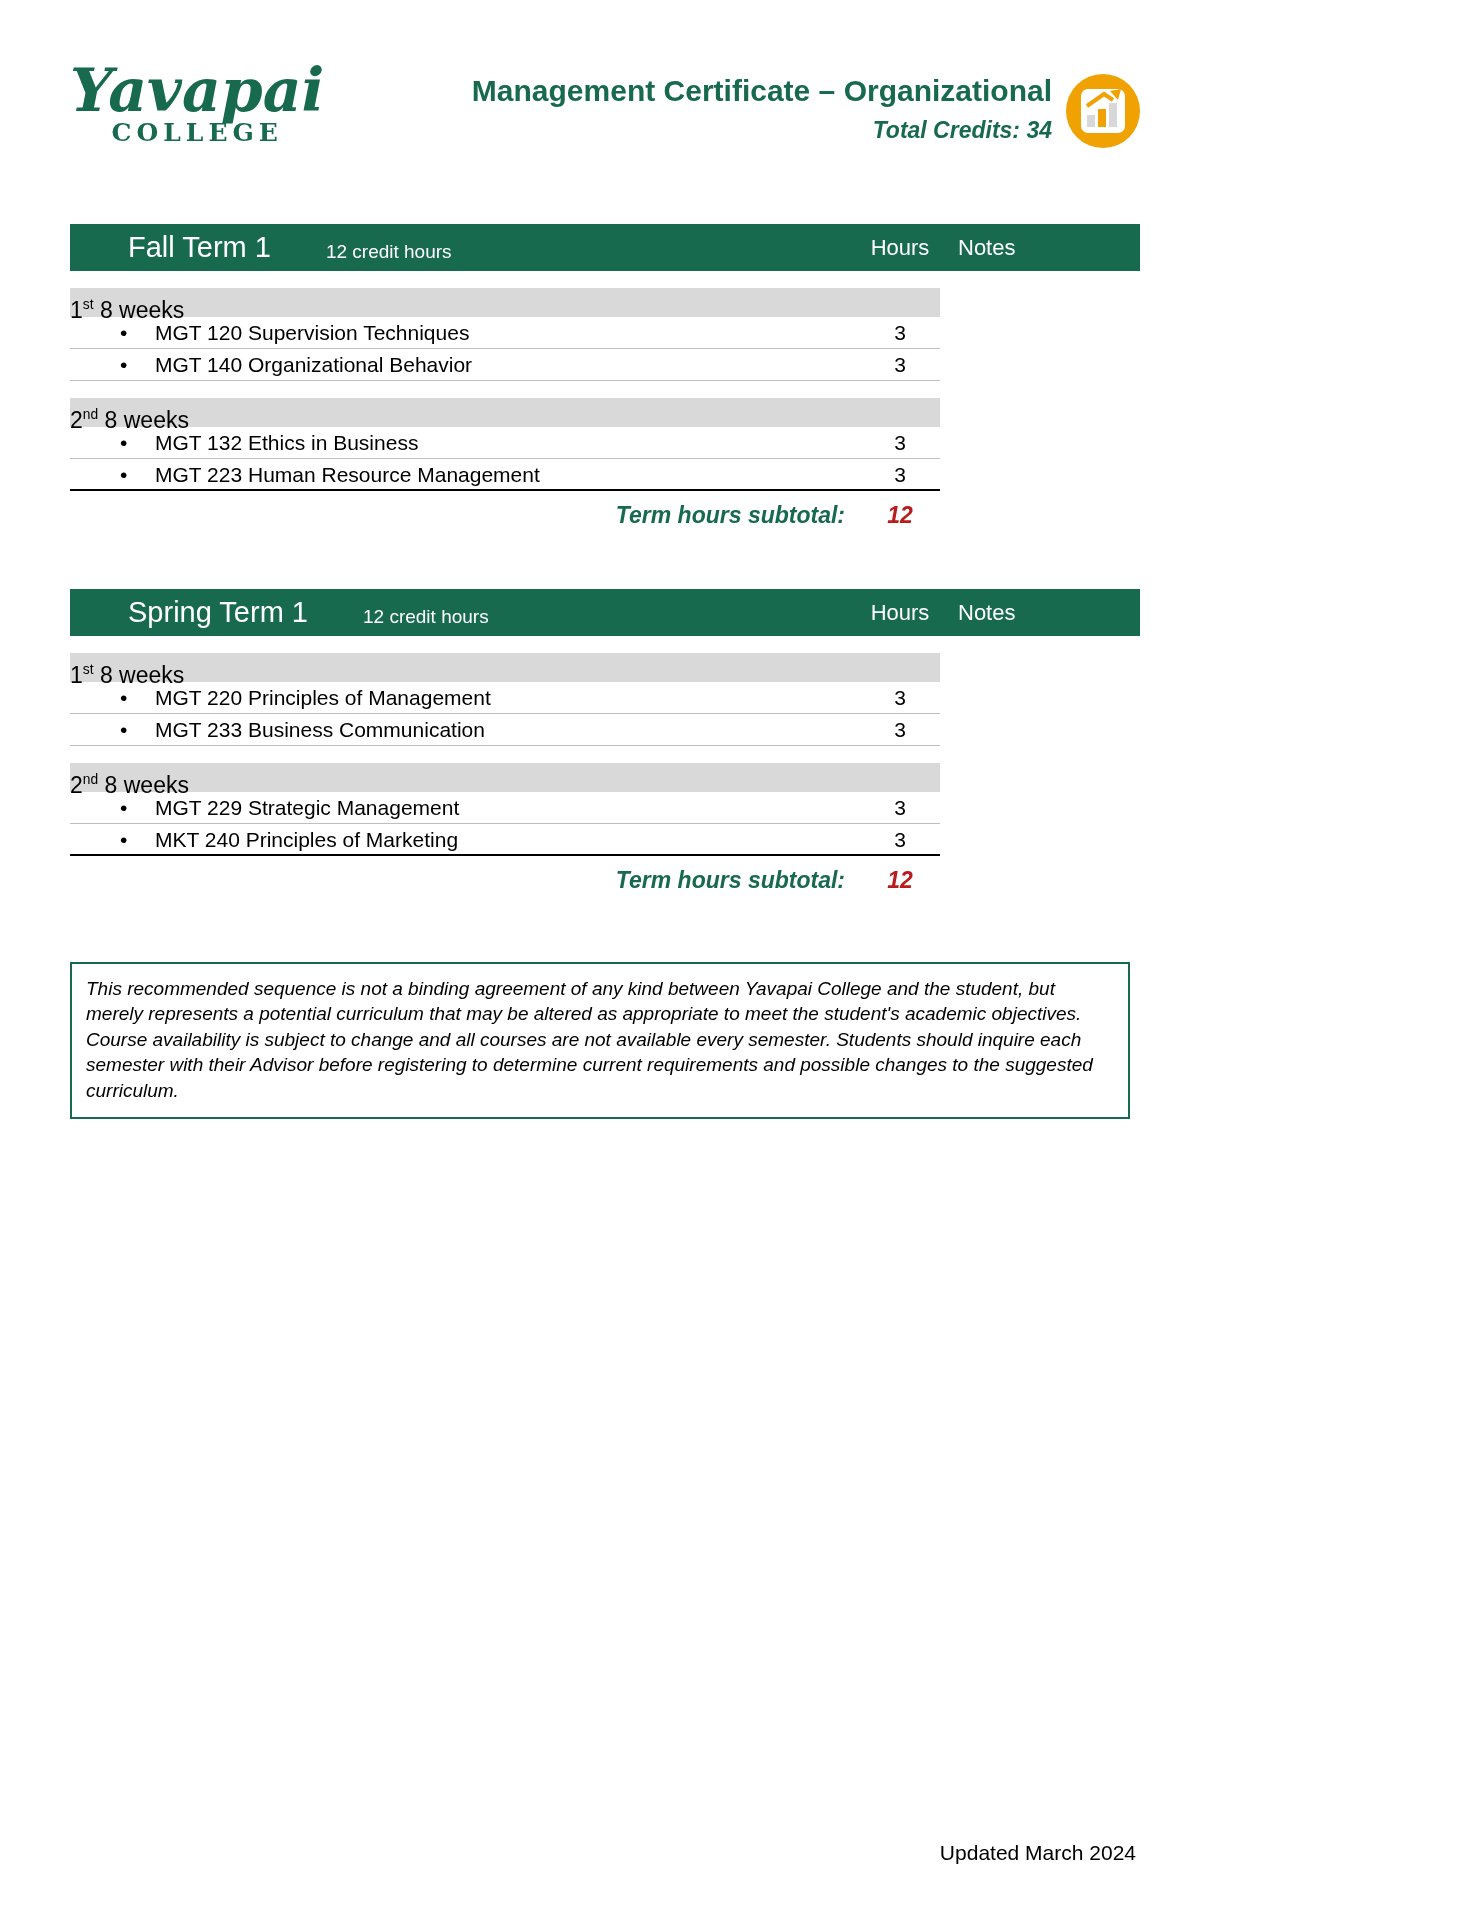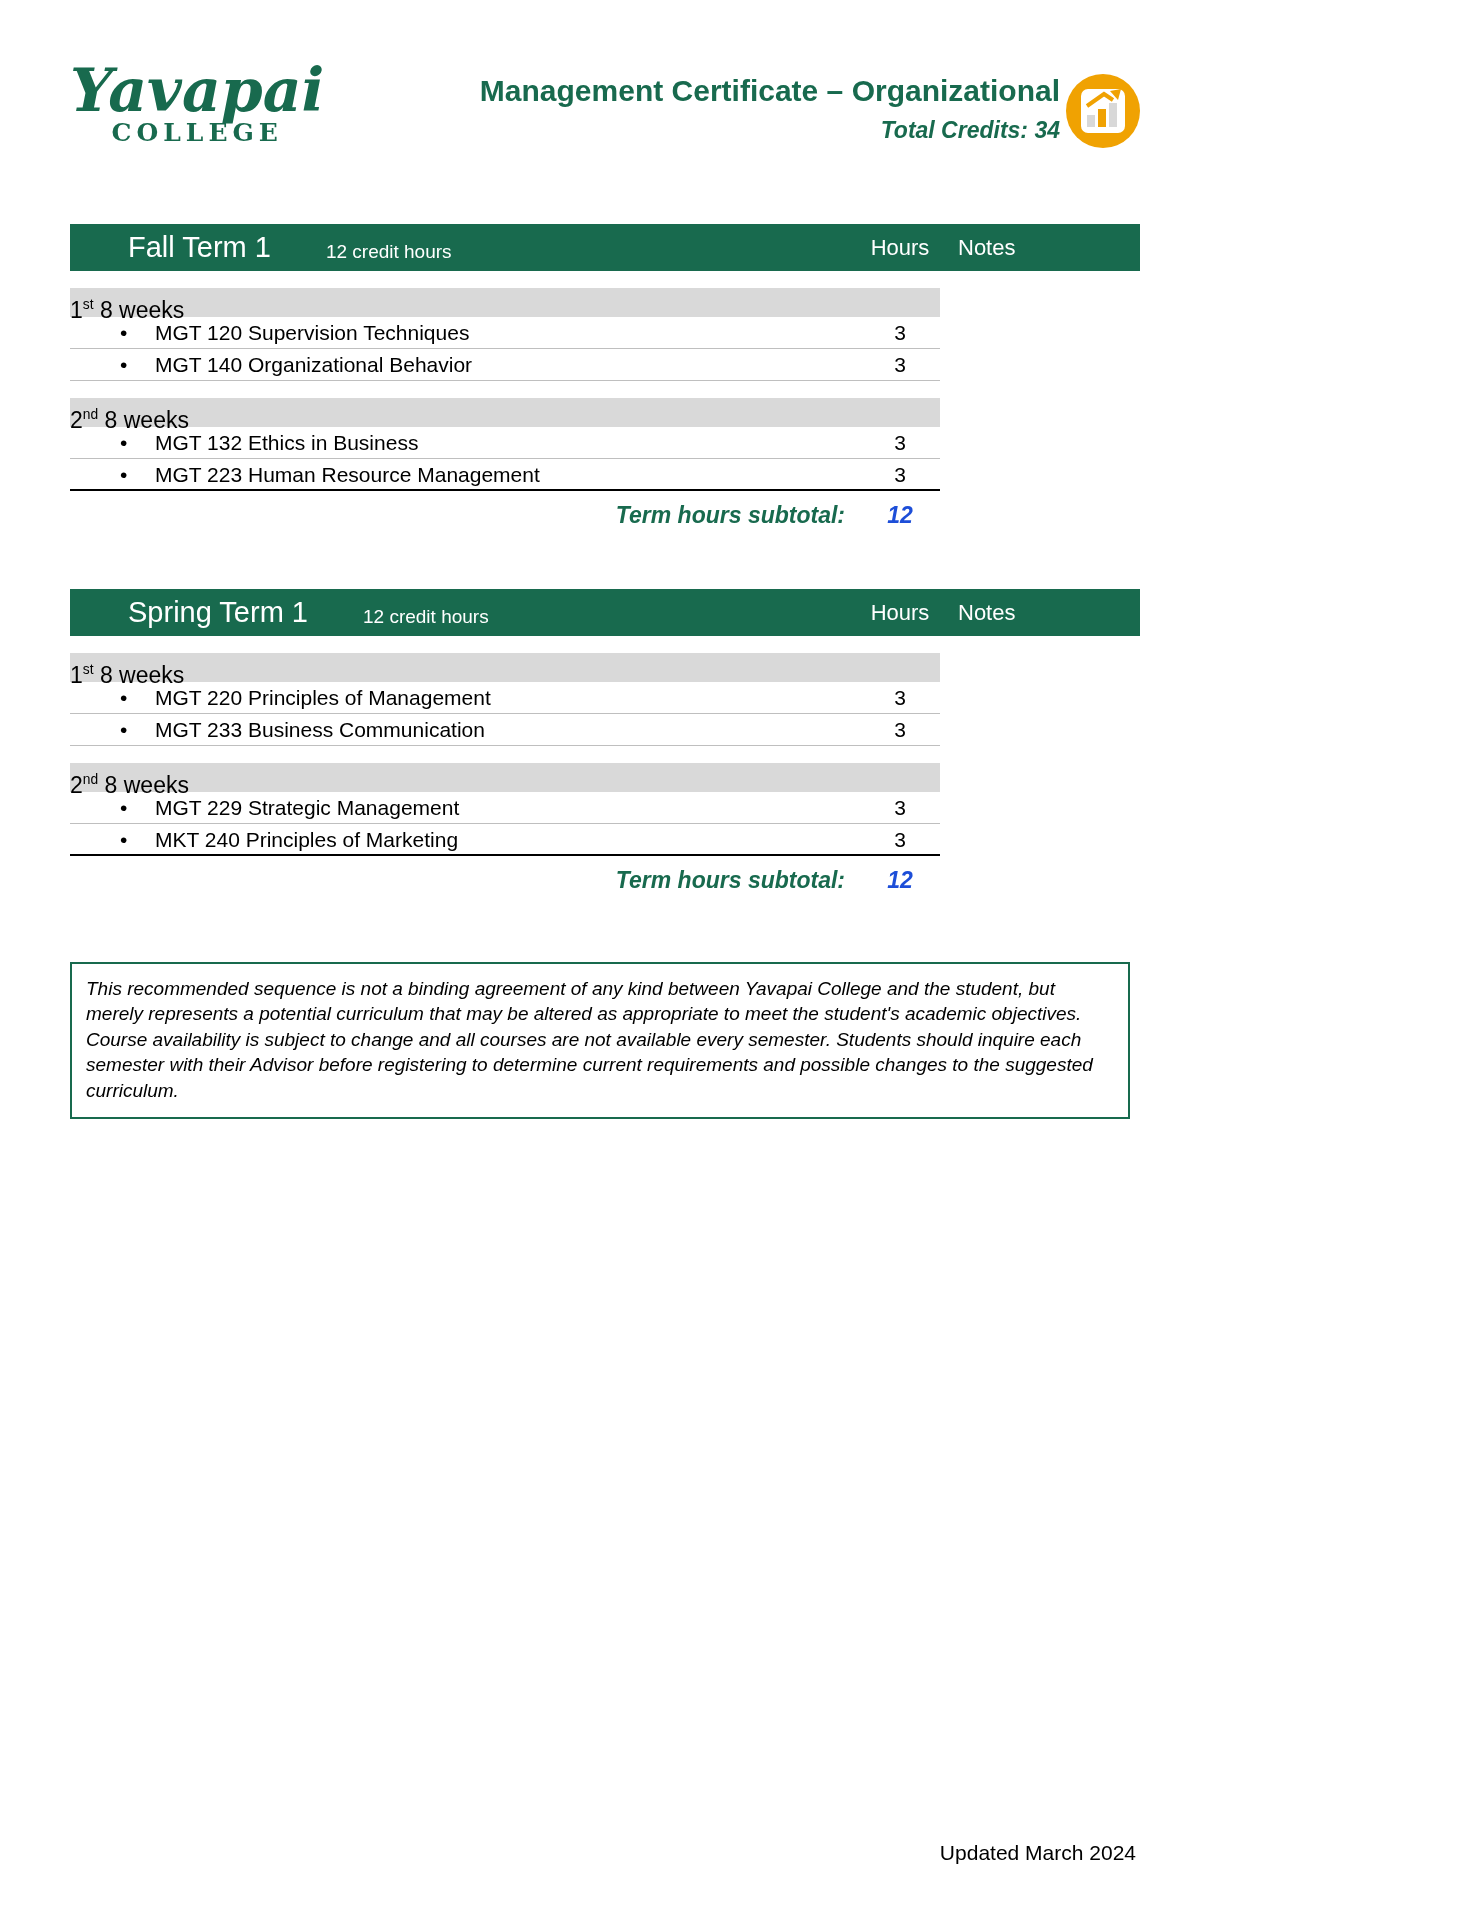--- a/index.html
+++ b/index.html
@@ -15,21 +15,21 @@
     width:1484px;height:1920px;position:relative;overflow:hidden;
     font-family:"Liberation Sans","DejaVu Sans",sans-serif;color:#000;
   }
   .content{position:absolute;left:70px;top:50px;width:1070px;}
 
   
   .header-row{display:flex;justify-content:space-between;align-items:flex-start;margin-bottom:24px;min-height:150px;}
   .logo{padding-top:10px;}
   .logo-script{font-family:"DejaVu Serif",serif;font-style:italic;font-weight:700;font-size:60px;color:var(--green);line-height:1;}
   .logo-college{font-family:"DejaVu Serif",serif;font-weight:700;font-size:25px;letter-spacing:5px;color:var(--green);margin-top:-2px;text-align:center;}
-  .header-right{display:flex;align-items:flex-start;gap:6px;padding-top:24px;}
+  .header-right{display:flex;align-items:flex-start;gap:14px;padding-top:24px;}
   .title-block{text-align:right;}
   .doc-title{font-size:30px;font-weight:700;color:var(--green);white-space:nowrap;}
   .doc-credits{font-size:23px;font-weight:700;font-style:italic;color:var(--green);margin-top:9px;}
   .doc-plan{font-size:24px;font-weight:700;color:var(--orange_text);margin-top:9px;}
   .icon-badge{width:74px;height:74px;flex:none;}
 
   
   .term-header{position:relative;height:47px;background:var(--green);color:#fff;display:flex;align-items:center;padding-left:44px;}
   .term-name{font-size:29px;font-weight:400;margin-left:14px;white-space:nowrap;}
   .term-credits{font-size:19px;margin-left:55px;padding-top:9px;}
@@ -40,21 +40,21 @@
   .band{height:29px;background:var(--band_gray);font-size:23px;line-height:34px;margin-top:17px;}
   .band sup{font-size:60%;}
   .course-row{position:relative;height:32px;line-height:32px;border-bottom:1px solid var(--row_line);padding-left:50px;font-size:21px;}
   .course-title::before{content:"\2022";display:inline-block;width:35px;}
   .course-hours{position:absolute;left:785px;top:0;width:90px;text-align:center;}
   .course-notes{position:absolute;left:888px;top:0;width:180px;}
   .row-last{border-bottom:2.5px solid #000;}
 
   .subtotal-row{position:relative;height:48px;line-height:48px;width:870px;}
   .subtotal-label{position:absolute;left:0;width:775px;text-align:right;font-size:23px;font-weight:700;font-style:italic;color:var(--green);}
-  .subtotal-value{position:absolute;left:785px;width:90px;text-align:center;font-size:23px;font-weight:700;font-style:italic;color:#1d4ed8;}
+  .subtotal-value{position:absolute;left:785px;width:90px;text-align:center;font-size:23px;font-weight:700;font-style:italic;color:#b91c1c;}
 
   .term-spring{margin-top:50px;}
 
   
   .disclaimer{margin-top:58px;border:2px solid var(--green);padding:12px 16px 14px 14px;width:1060px;
     font-size:19px;font-style:italic;line-height:1.34;}
 
   
   .footer{position:absolute;right:348px;bottom:55px;font-size:21px;}
 </style>

